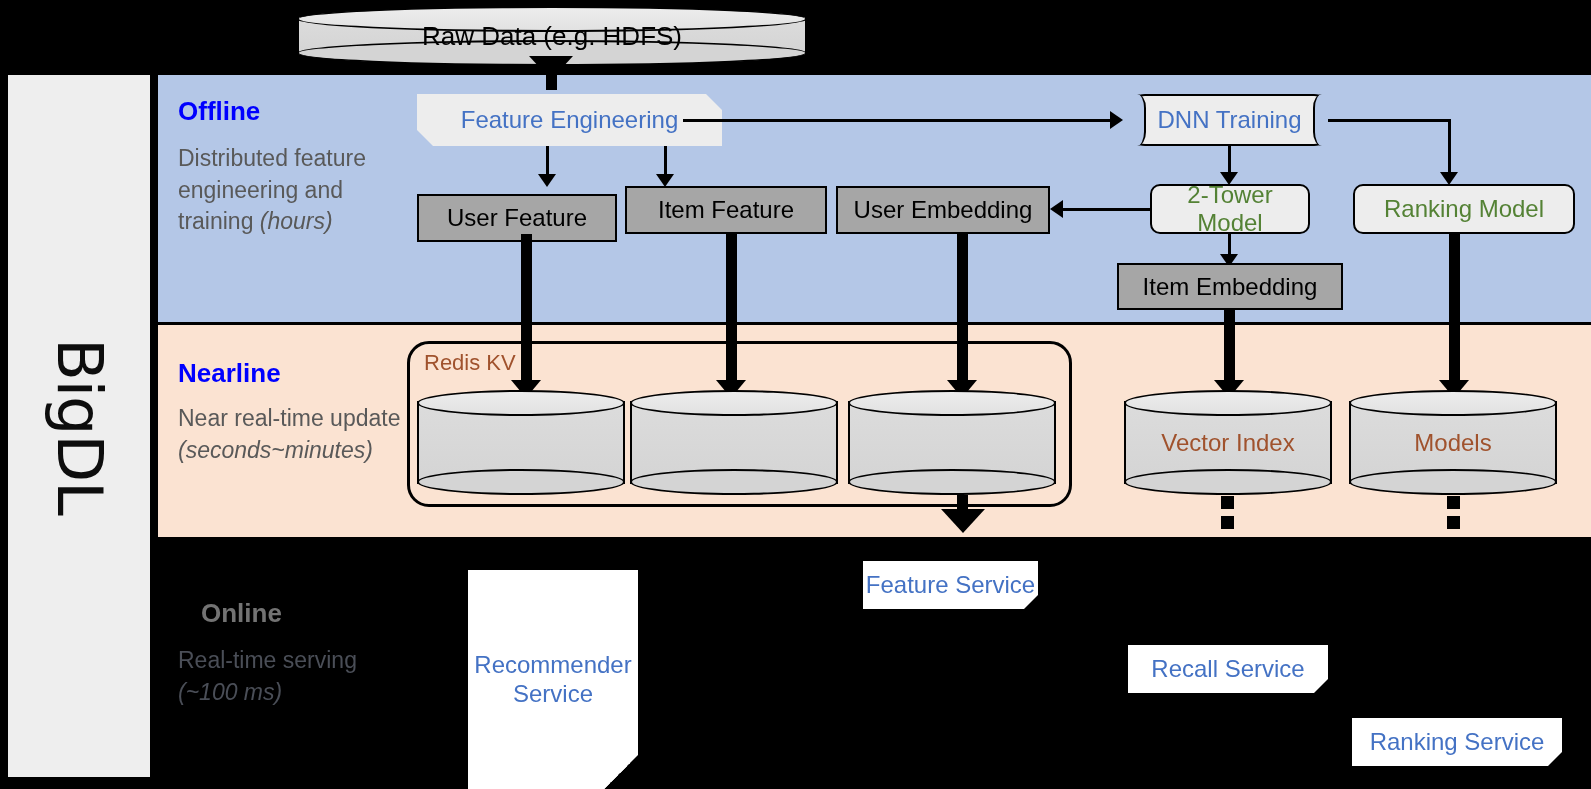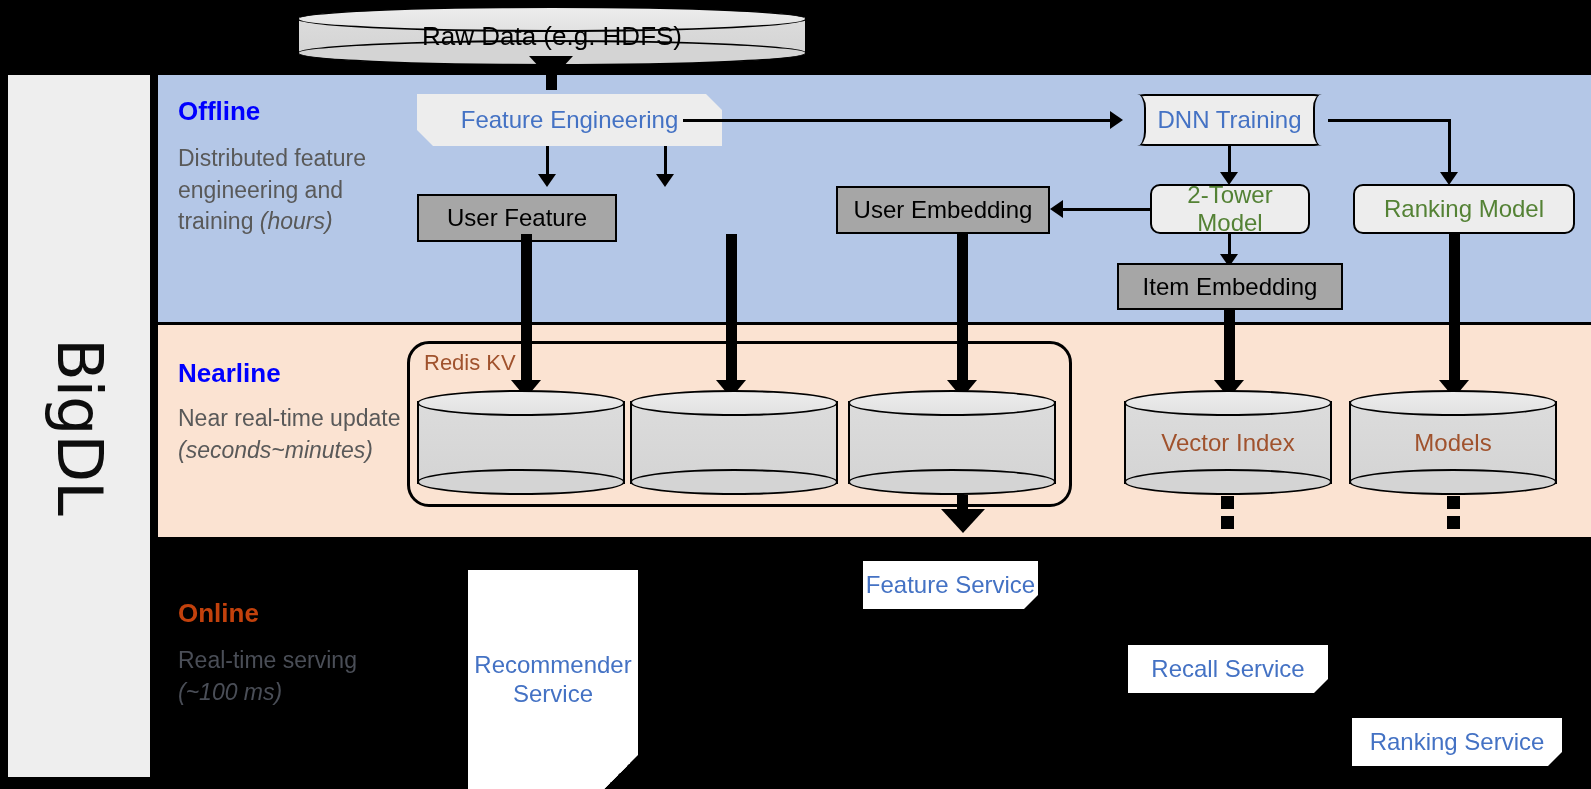--- a/index.html
+++ b/index.html
@@ -19,21 +19,21 @@
   #bigdl-label{position:absolute;left:0;top:0;width:142px;height:702px;
      display:flex;align-items:center;justify-content:center;}
   #bigdl-label span{display:block;transform:rotate(90deg);white-space:nowrap;
      font-size:62px;color:#0D0D0D;font-family:"DejaVu Sans",sans-serif;letter-spacing:-1px;}
 
   
   .band-head{position:absolute;font-size:26px;color:#0000FF;font-weight:600;white-space:nowrap;}
   .band-desc{position:absolute;font-size:23px;color:#595959;line-height:1.37;width:230px;}
   .band-desc i{font-style:italic;}
   #on-head,#on-desc{}
-  #on-head{color:#c2410c;}
+  #on-head{color:#737373;margin-left:23px;}
   #on-desc{color:#4A4E57;}
 
   
   .node{position:absolute;box-sizing:border-box;display:flex;
         align-items:center;justify-content:center;text-align:center;line-height:1.15;}
 
   
   .gray-box{background:#A6A6A6;border:2.5px solid #000;color:#000;font-size:24px;}
 
   
@@ -153,20 +153,23 @@
   <div class="arr-rt" style="left:1110px;top:111px;"></div>
 
   <div class="ln v-thin" style="left:546px;top:146px;width:2.5px;height:32px;"></div>
   <div class="arr-dn" style="left:538px;top:174px;"></div>
   <div class="ln v-thin" style="left:664px;top:146px;width:2.5px;height:32px;"></div>
   <div class="arr-dn" style="left:656px;top:174px;"></div>
 
   <div class="node gray-box" style="left:417px;top:194px;width:200px;height:48px;">
     <span>User Feature</span>
   </div>
+  <div class="node gray-box" style="left:625px;top:186px;width:202px;height:48px;">
+    <span>Item Feature</span>
+  </div>
   <div class="node gray-box" style="left:836px;top:186px;width:214px;height:48px;">
     <span>User Embedding</span>
   </div>
 
   <div class="node proc green-txt rounded" style="left:1150px;top:184px;width:160px;height:50px;border-radius:10px;">
     <span>2-Tower Model</span>
   </div>
   <div class="node proc green-txt rounded" style="left:1353px;top:184px;width:222px;height:50px;border-radius:10px;">
     <span>Ranking Model</span>
   </div>

